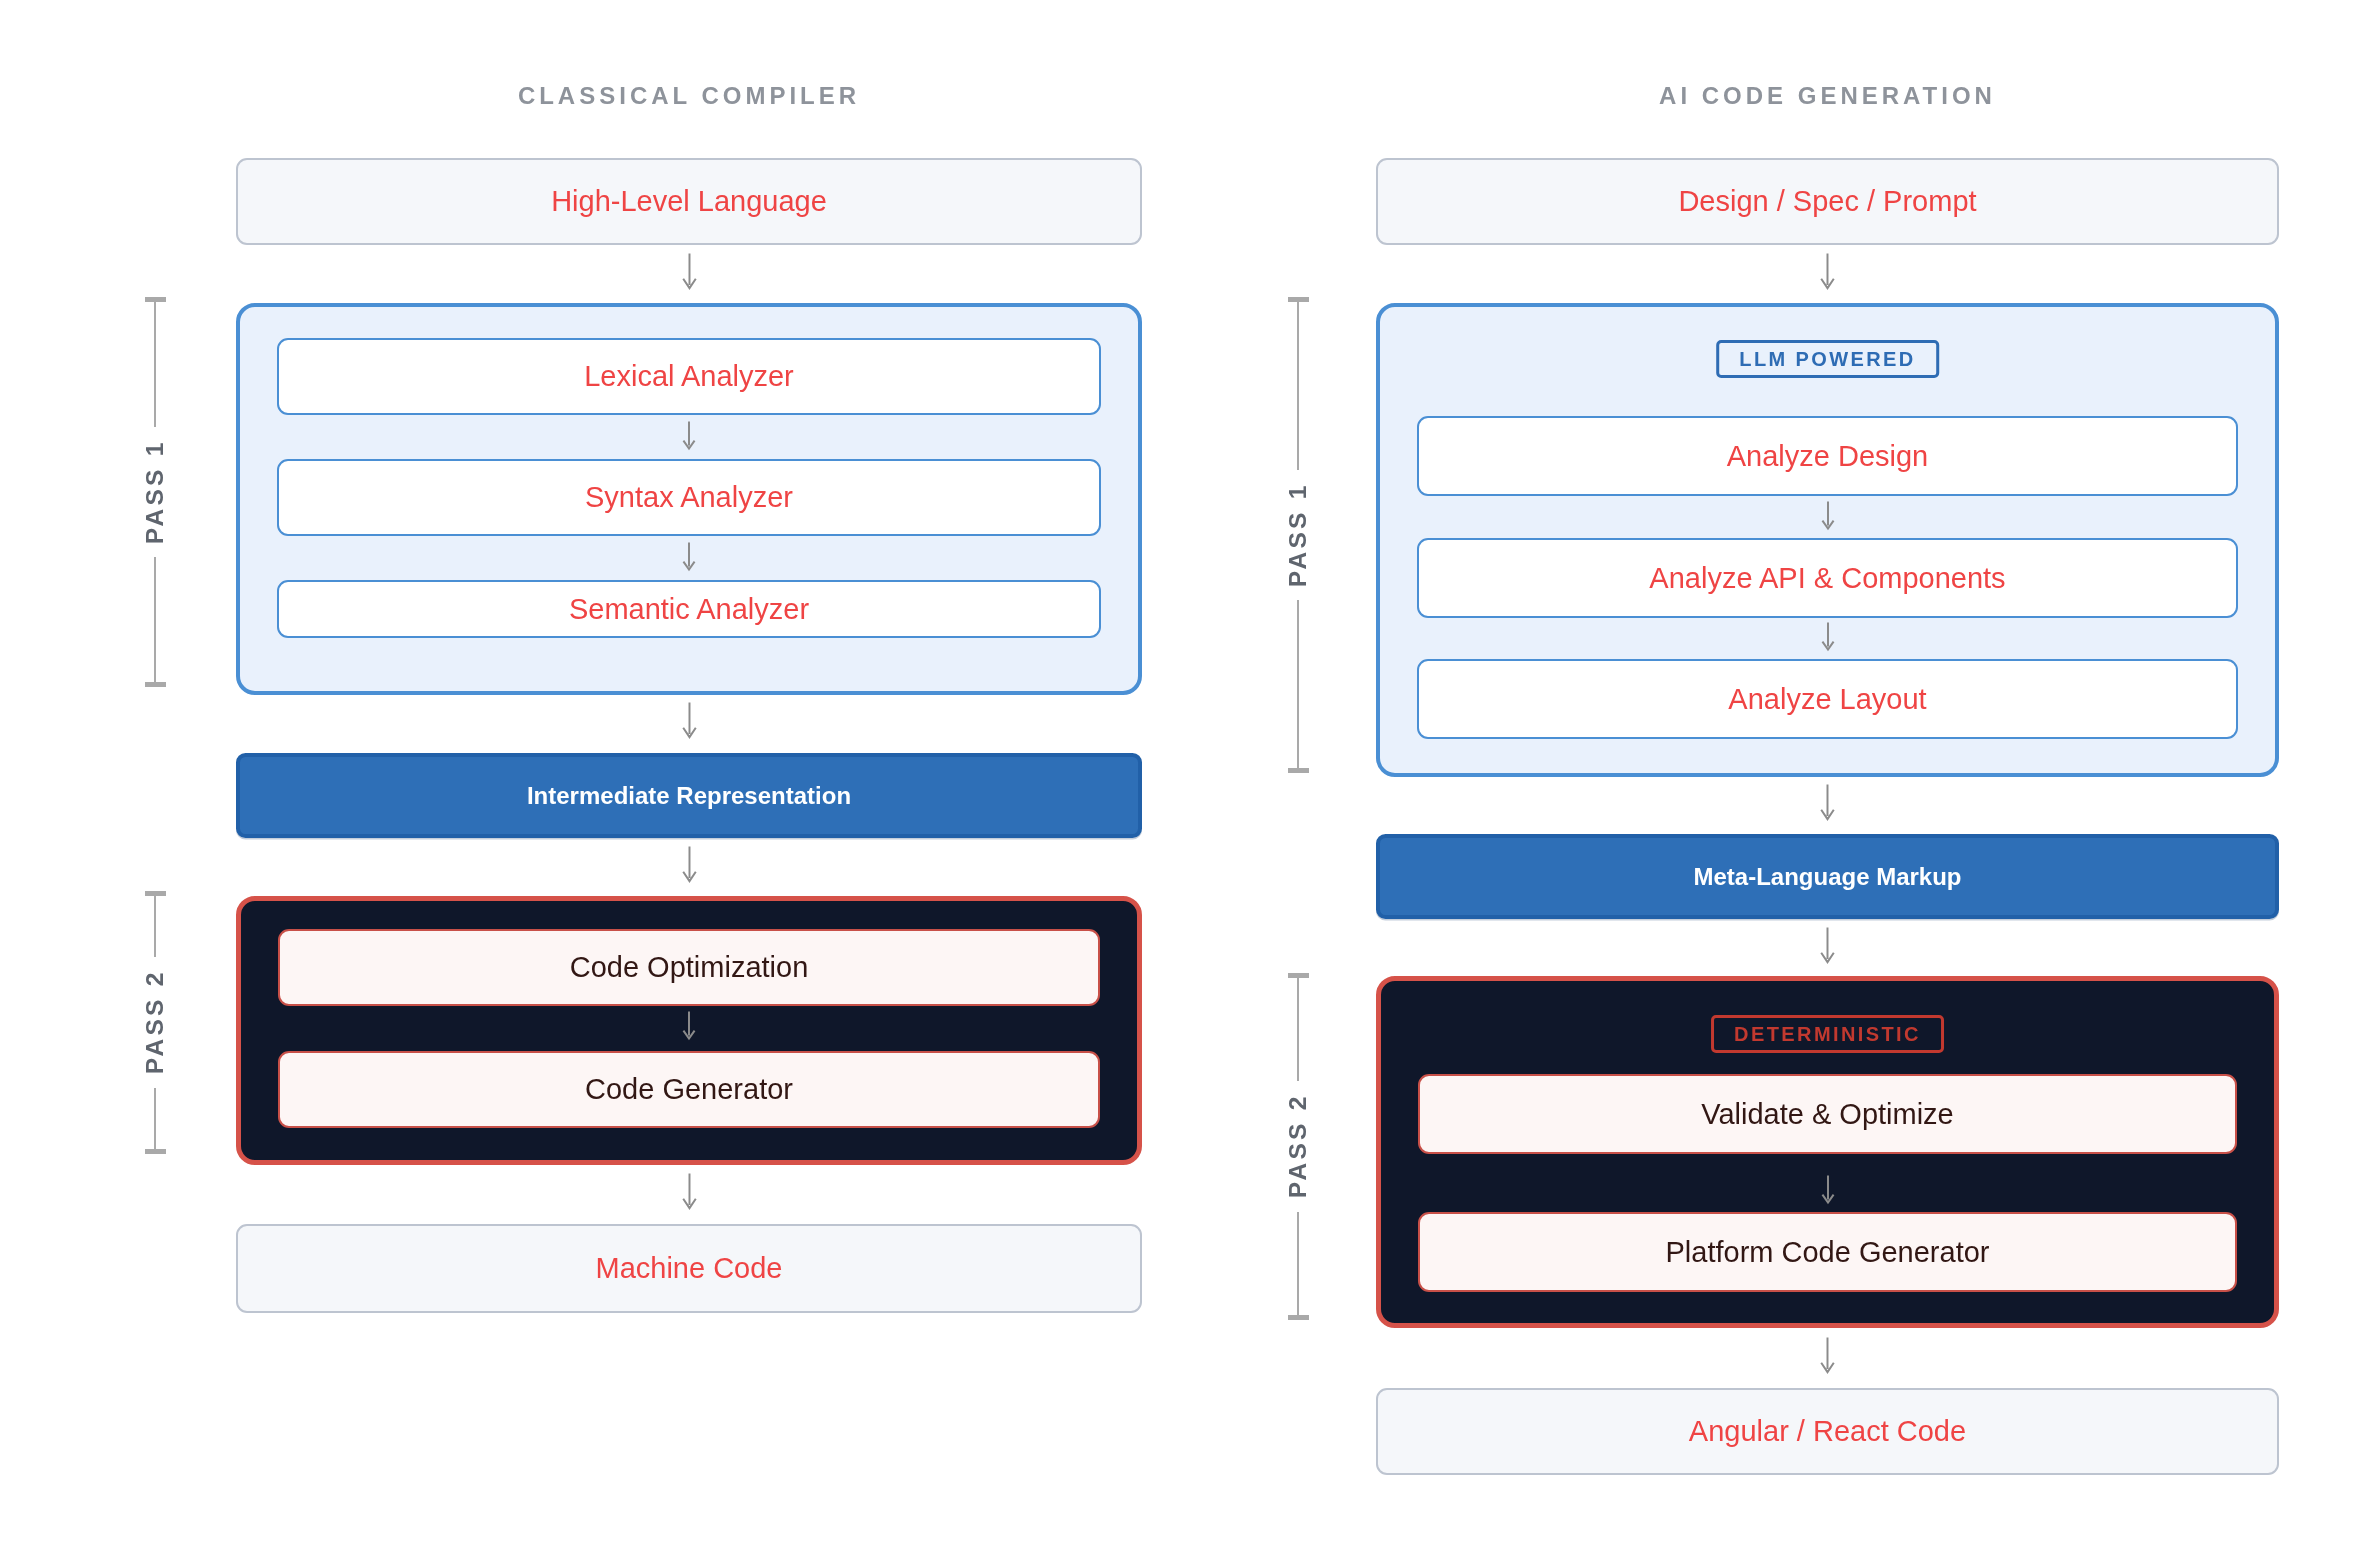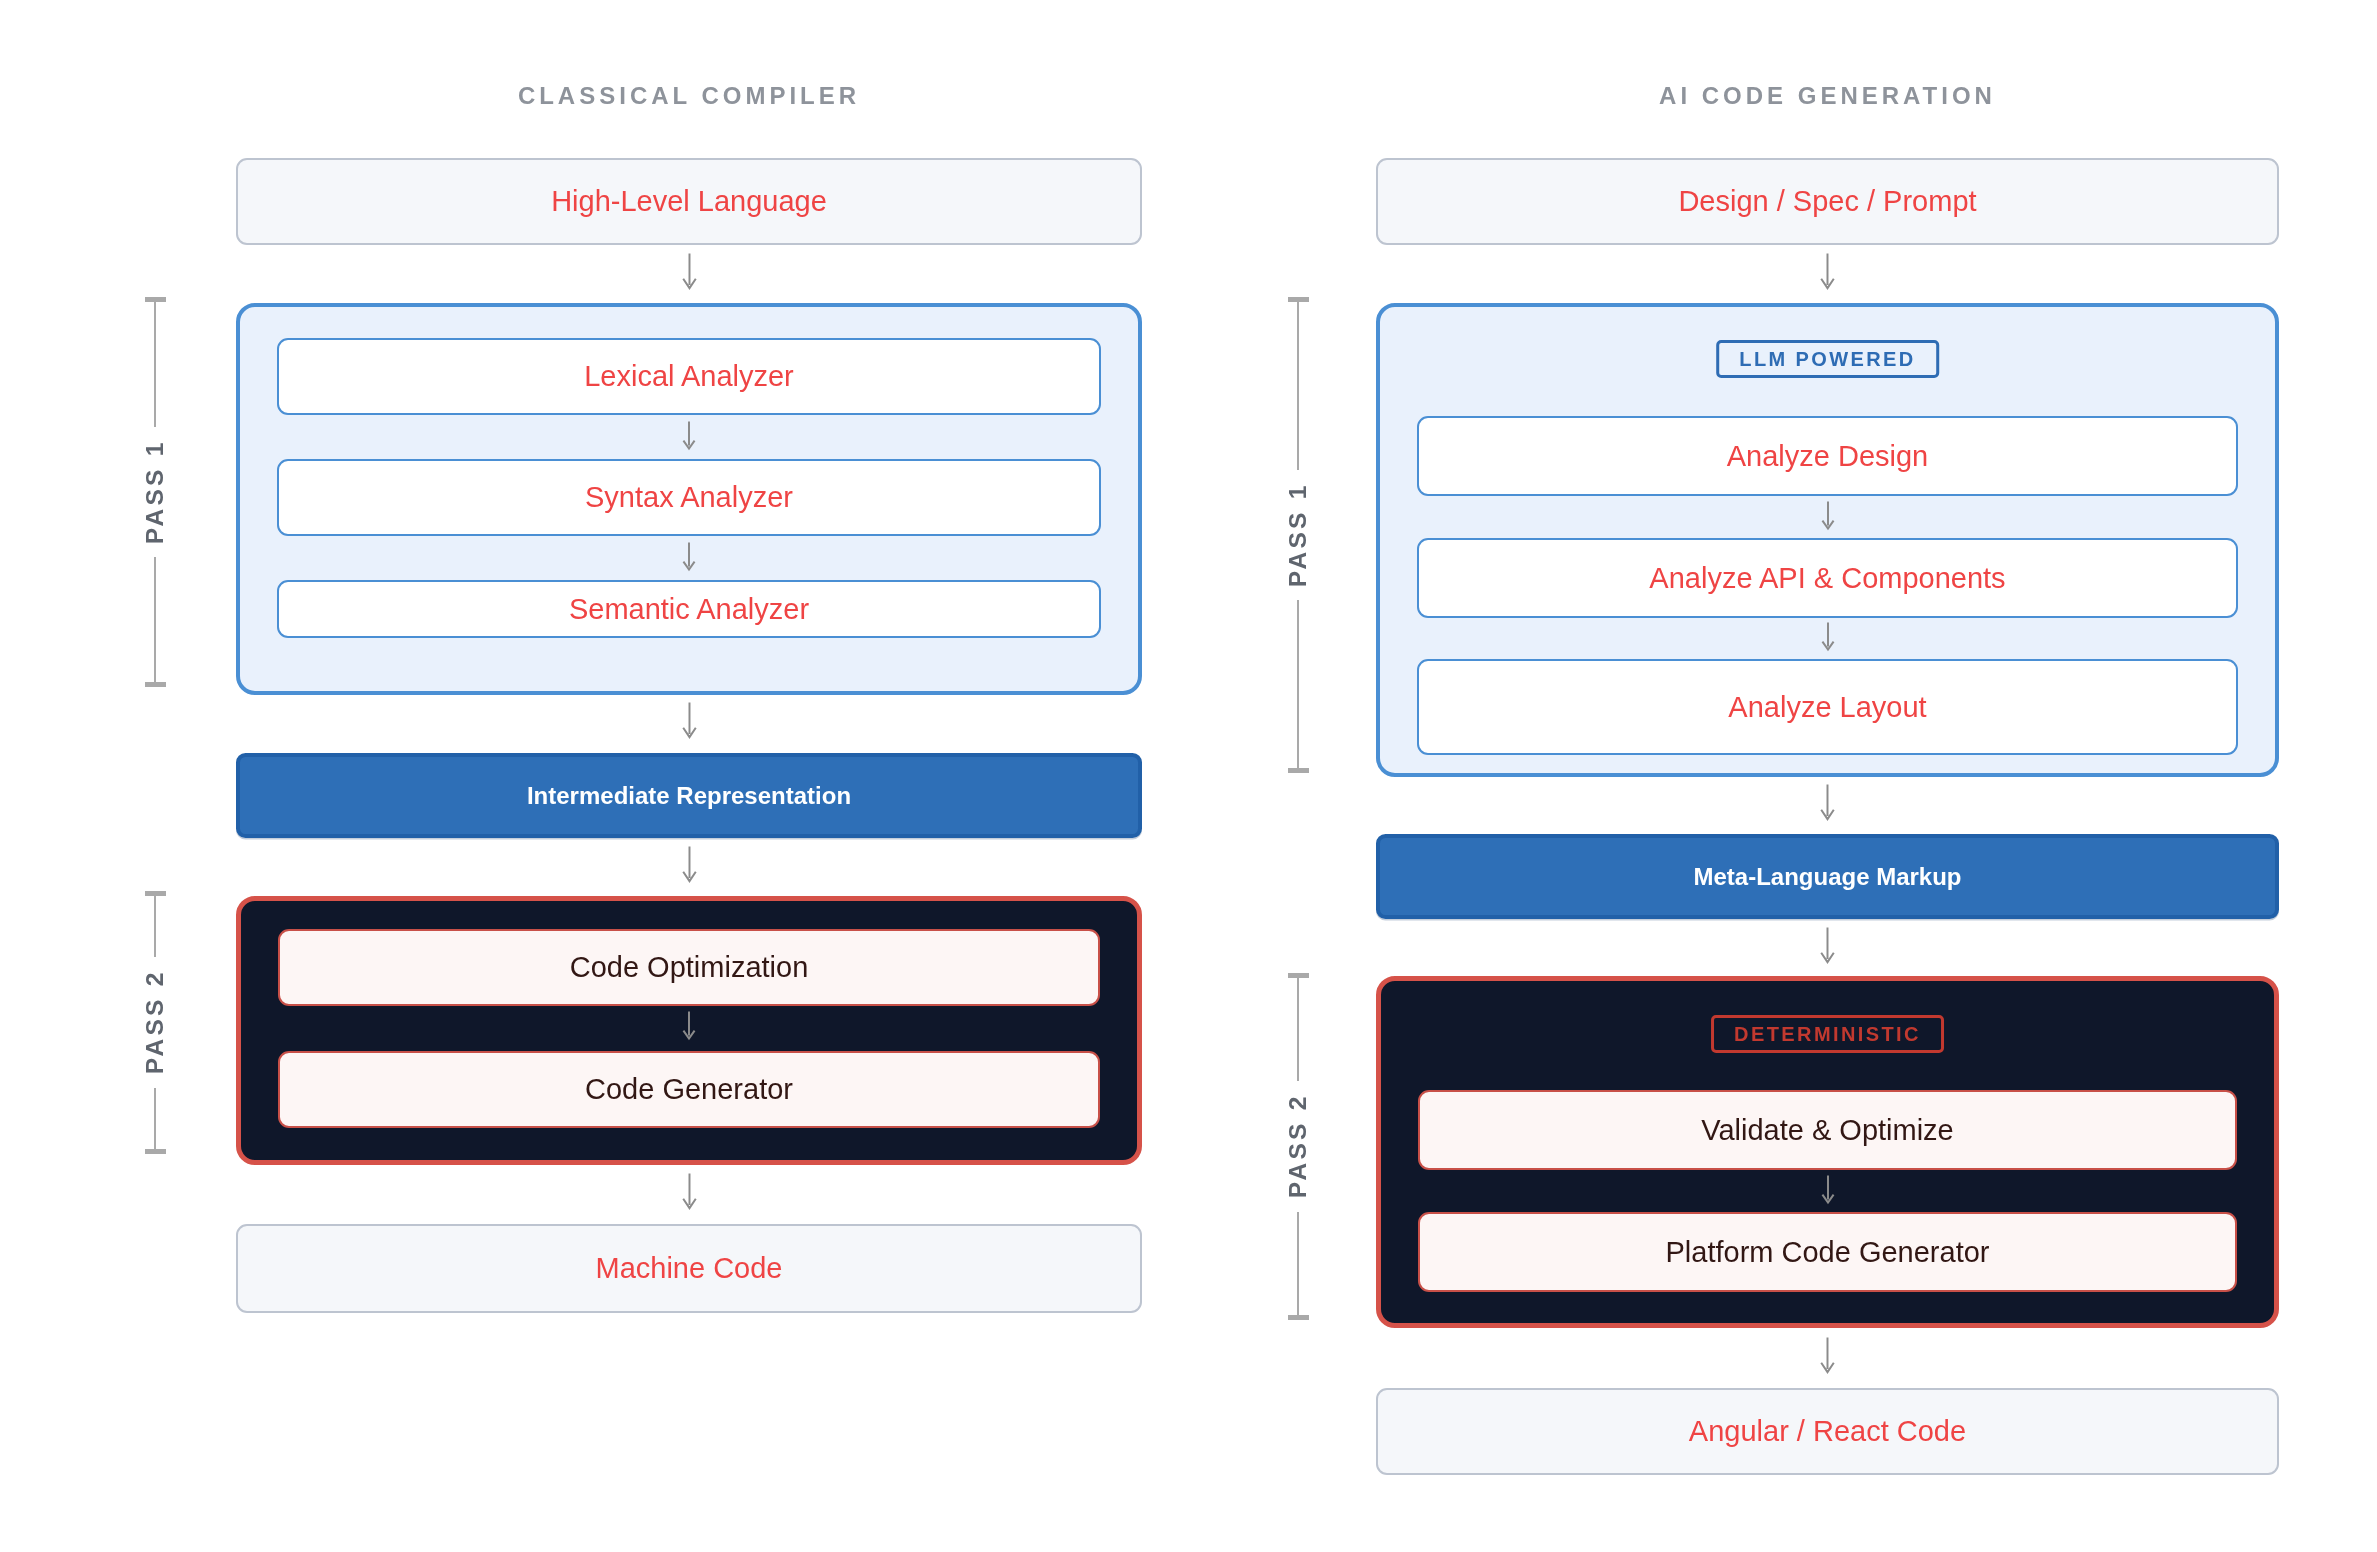--- a/index.html
+++ b/index.html
@@ -155,21 +155,21 @@
           </svg>
       </div>
       <div class="box step" style="top:231px; height:80px;">
         <span class="lbl">Analyze API &amp; Components</span>
       </div>
       <div class="arrow" style="top:314px;">
         <svg width="16" height="35" viewBox="0 0 20 44">
             <path d="M10 2 V32 M3 26 L10 36 L17 26" stroke="#8b8b8b" stroke-width="2.5" fill="none"></path>
           </svg>
       </div>
-      <div class="box step" style="top:352px; height:96px;">
+      <div class="box step" style="top:352px; height:80px;">
         <span class="lbl">Analyze Layout</span>
       </div>
     </div>
 
     <div class="arrow" style="top:783px;">
       <svg width="19" height="44" viewBox="0 0 24 56">
           <path d="M12 2 V42 M4 34 L12 46 L20 34" stroke="#8b8b8b" stroke-width="2.5" fill="none"></path>
         </svg>
     </div>
 
@@ -178,21 +178,21 @@
     </div>
 
     <div class="arrow" style="top:926px;">
       <svg width="19" height="44" viewBox="0 0 24 56">
           <path d="M12 2 V42 M4 34 L12 46 L20 34" stroke="#8b8b8b" stroke-width="2.5" fill="none"></path>
         </svg>
     </div>
 
     <div class="container red" style="top:976px; height:352px;">
       <div class="badge red" style="top:34px;">DETERMINISTIC</div>
-      <div class="box step" style="top:109px; height:80px;">
+      <div class="box step" style="top:93px; height:80px;">
         <span class="lbl">Validate &amp; Optimize</span>
       </div>
       <div class="arrow" style="top:193px;">
         <svg width="16" height="35" viewBox="0 0 20 44">
             <path d="M10 2 V32 M3 26 L10 36 L17 26" stroke="#8b8b8b" stroke-width="2.5" fill="none"></path>
           </svg>
       </div>
       <div class="box step" style="top:231px; height:80px;">
         <span class="lbl">Platform Code Generator</span>
       </div>

